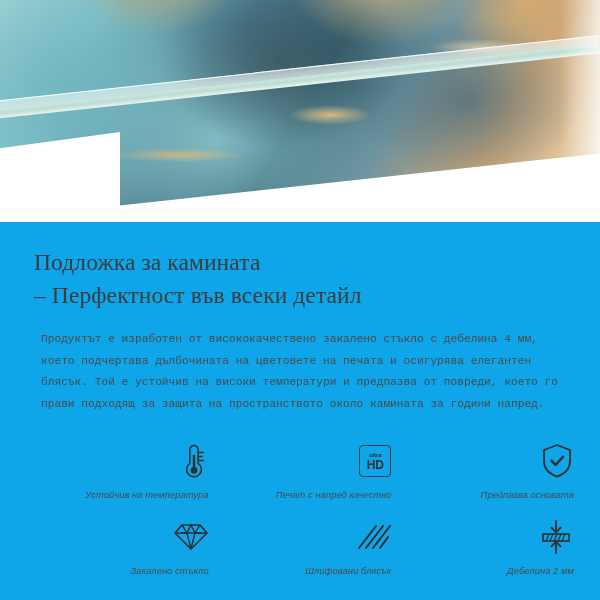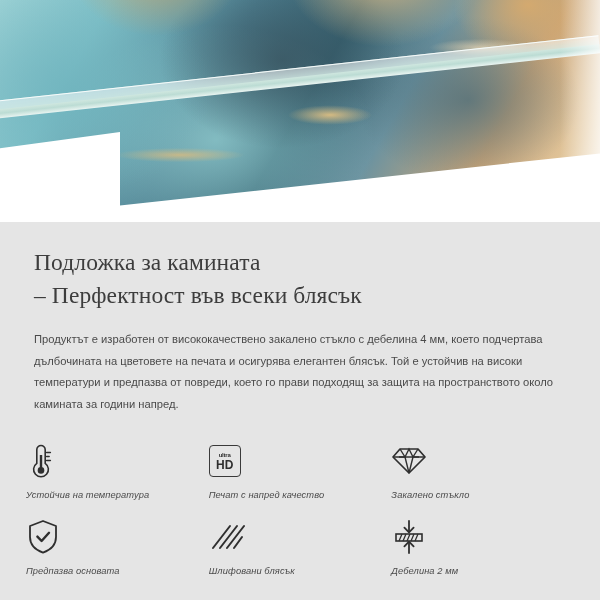--- a/index.html
+++ b/index.html
@@ -10,21 +10,21 @@
     width: 600px;
     height: 600px;
     background: #ffffff;
     font-family: "Liberation Sans", sans-serif;
     overflow: hidden;
   }
   .page {
     position: relative;
     width: 600px;
     height: 600px;
-    background: #e5e5e5;
+    background: #0ea5e9;
   }
 
   
   .hero {
     position: relative;
     width: 600px;
     height: 222px;
     overflow: hidden;
     background: #ffffff;
   }
@@ -128,39 +128,40 @@
     margin: 0;
     font-family: "Liberation Serif", serif;
     font-weight: 400;
     font-size: 23.5px;
     line-height: 1.42;
     color: #3d3d3d;
     letter-spacing: 0.1px;
   }
   h1.title .line2 { display: block; }
   p.body {
-    margin: 16px 0 0 0;
+    margin: 16px 0 0 7px;
     font-size: 11.2px;
     line-height: 1.95;
     color: #4a4a4a;
     max-width: 540px;
+    font-family: Liberation Mono, monospace;
   }
 
   
   .features {
     margin: 22px 0 0 0;
     padding: 0 26px;
     display: grid;
     grid-template-columns: repeat(3, 1fr);
     row-gap: 14px;
   }
   .feature {
     display: flex;
     flex-direction: column;
-    align-items: flex-start;
+    align-items: flex-end;
     justify-content: flex-start;
   }
   .feature .icon-box {
     height: 46px;
     display: flex;
     align-items: center;
     justify-content: center;
   }
   .feature .caption {
     margin-top: 6px;
@@ -199,21 +200,21 @@
     <div class="glass-white"></div>
     <div class="hero-mask-left"></div>
     <div class="hero-mask-right"></div>
     <span class="sparkle s1">✦</span>
     <span class="sparkle s2">✦</span>
   </div>
 
   <div class="content">
     <h1 class="title">
       <span>Подложка за камината</span>
-      <span class="line2">– Перфектност във всеки блясък</span>
+      <span class="line2">– Перфектност във всеки детайл</span>
     </h1>
     <p class="body">Продуктът е изработен от висококачествено закалено стъкло с дебелина 4 мм, което подчертава дълбочината на цветовете на печата и осигурява елегантен блясък. Той е устойчив на високи температури и предпазва от повреди, което го прави подходящ за защита на пространството около камината за години напред.</p>
   </div>
 
   <div class="features">
 
     <div class="feature">
       <div class="icon-box">
         <svg width="30" height="40" viewBox="0 0 30 40">
           <path d="M15 4.5 a4.2 4.2 0 0 1 4.2 4.2 v13.6 a7.4 7.4 0 1 1 -8.4 0 V8.7 A4.2 4.2 0 0 1 15 4.5 z" fill="none" stroke="#2f2f2f" stroke-width="1.6"></path>
@@ -232,44 +233,44 @@
         <div class="ultrahd">
           <span class="u1">ultra</span>
           <span class="u2">HD</span>
         </div>
       </div>
       <div class="caption">Печат с напред качество</div>
     </div>
 
     <div class="feature">
       <div class="icon-box">
+        <svg width="34" height="40" viewBox="0 0 34 40">
+          <path d="M17 4 L30 9 v11 c0 8 -6.2 13.2 -13 15.6 C10.2 33.2 4 28 4 20 V9 z" fill="none" stroke="#2f2f2f" stroke-width="1.8" stroke-linejoin="round"></path>
+          <path d="M11.4 19.6 l4.2 4.4 l7.4 -8.2" fill="none" stroke="#2f2f2f" stroke-width="2.4" stroke-linecap="round" stroke-linejoin="round"></path>
+        </svg>
+      </div>
+      <div class="caption">Предпазва основата</div>
+    </div>
+
+    <div class="feature">
+      <div class="icon-box">
         <svg width="36" height="32" viewBox="0 0 36 32">
           <path d="M9 4 h18 l7 8 l-16 16 L2 12 z" fill="none" stroke="#2f2f2f" stroke-width="1.7" stroke-linejoin="round"></path>
           <path d="M2 12 h32" stroke="#2f2f2f" stroke-width="1.5"></path>
           <path d="M9 4 l5 8 l-6 0" stroke="#2f2f2f" stroke-width="1.4" fill="none"></path>
           <path d="M27 4 l-5 8 l6 0" stroke="#2f2f2f" stroke-width="1.4" fill="none"></path>
           <path d="M14 12 l4 16 l4 -16" stroke="#2f2f2f" stroke-width="1.4" fill="none"></path>
           <path d="M14 12 l4 -8 l4 8" stroke="#2f2f2f" stroke-width="1.4" fill="none"></path>
         </svg>
       </div>
       <div class="caption">Закалено стъкло</div>
     </div>
 
     <div class="feature">
       <div class="icon-box">
-        <svg width="34" height="40" viewBox="0 0 34 40">
-          <path d="M17 4 L30 9 v11 c0 8 -6.2 13.2 -13 15.6 C10.2 33.2 4 28 4 20 V9 z" fill="none" stroke="#2f2f2f" stroke-width="1.8" stroke-linejoin="round"></path>
-          <path d="M11.4 19.6 l4.2 4.4 l7.4 -8.2" fill="none" stroke="#2f2f2f" stroke-width="2.4" stroke-linecap="round" stroke-linejoin="round"></path>
-        </svg>
-      </div>
-      <div class="caption">Предпазва основата</div>
-    </div>
-
-    <div class="feature">
-      <div class="icon-box">
         <svg width="36" height="32" viewBox="0 0 36 32">
           <path d="M4 27 L21 5" stroke="#2f2f2f" stroke-width="2" stroke-linecap="round"></path>
           <path d="M11 27 L28 5" stroke="#2f2f2f" stroke-width="2" stroke-linecap="round"></path>
           <path d="M18 27 L35 5" stroke="#2f2f2f" stroke-width="2" stroke-linecap="round"></path>
           <path d="M25 27 L33 16" stroke="#2f2f2f" stroke-width="2" stroke-linecap="round"></path>
         </svg>
       </div>
       <div class="caption">Шлифовани блясък</div>
     </div>
 

